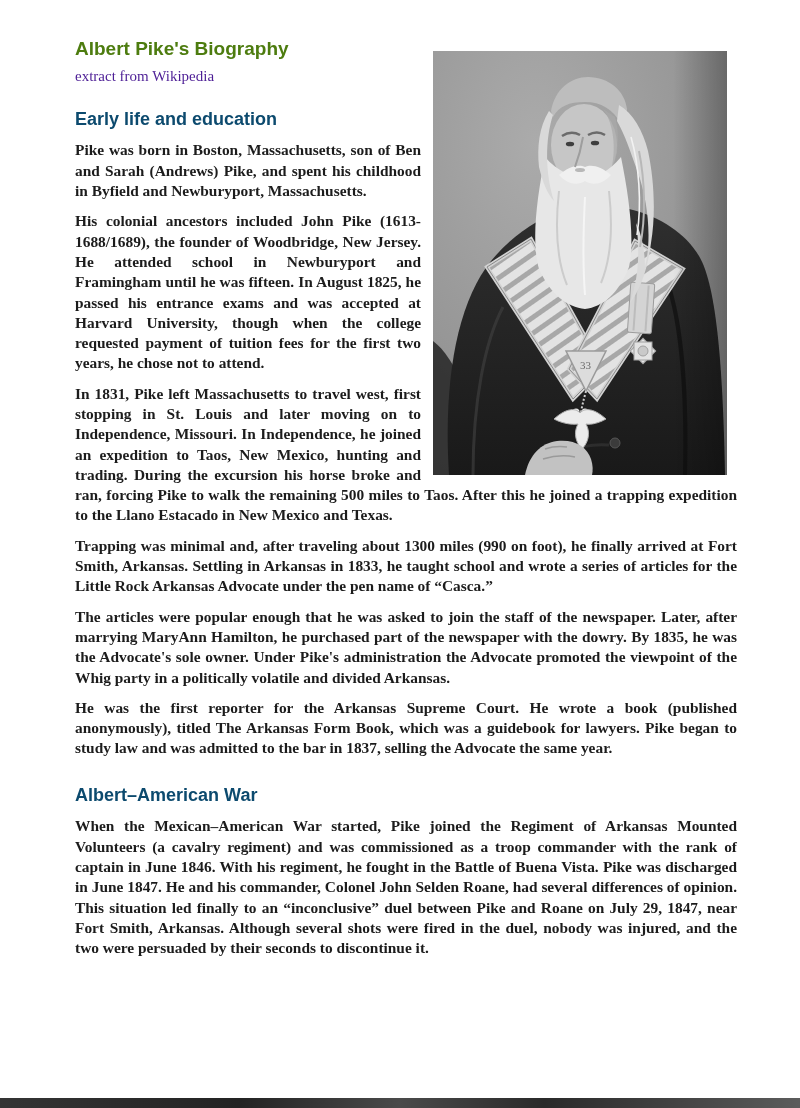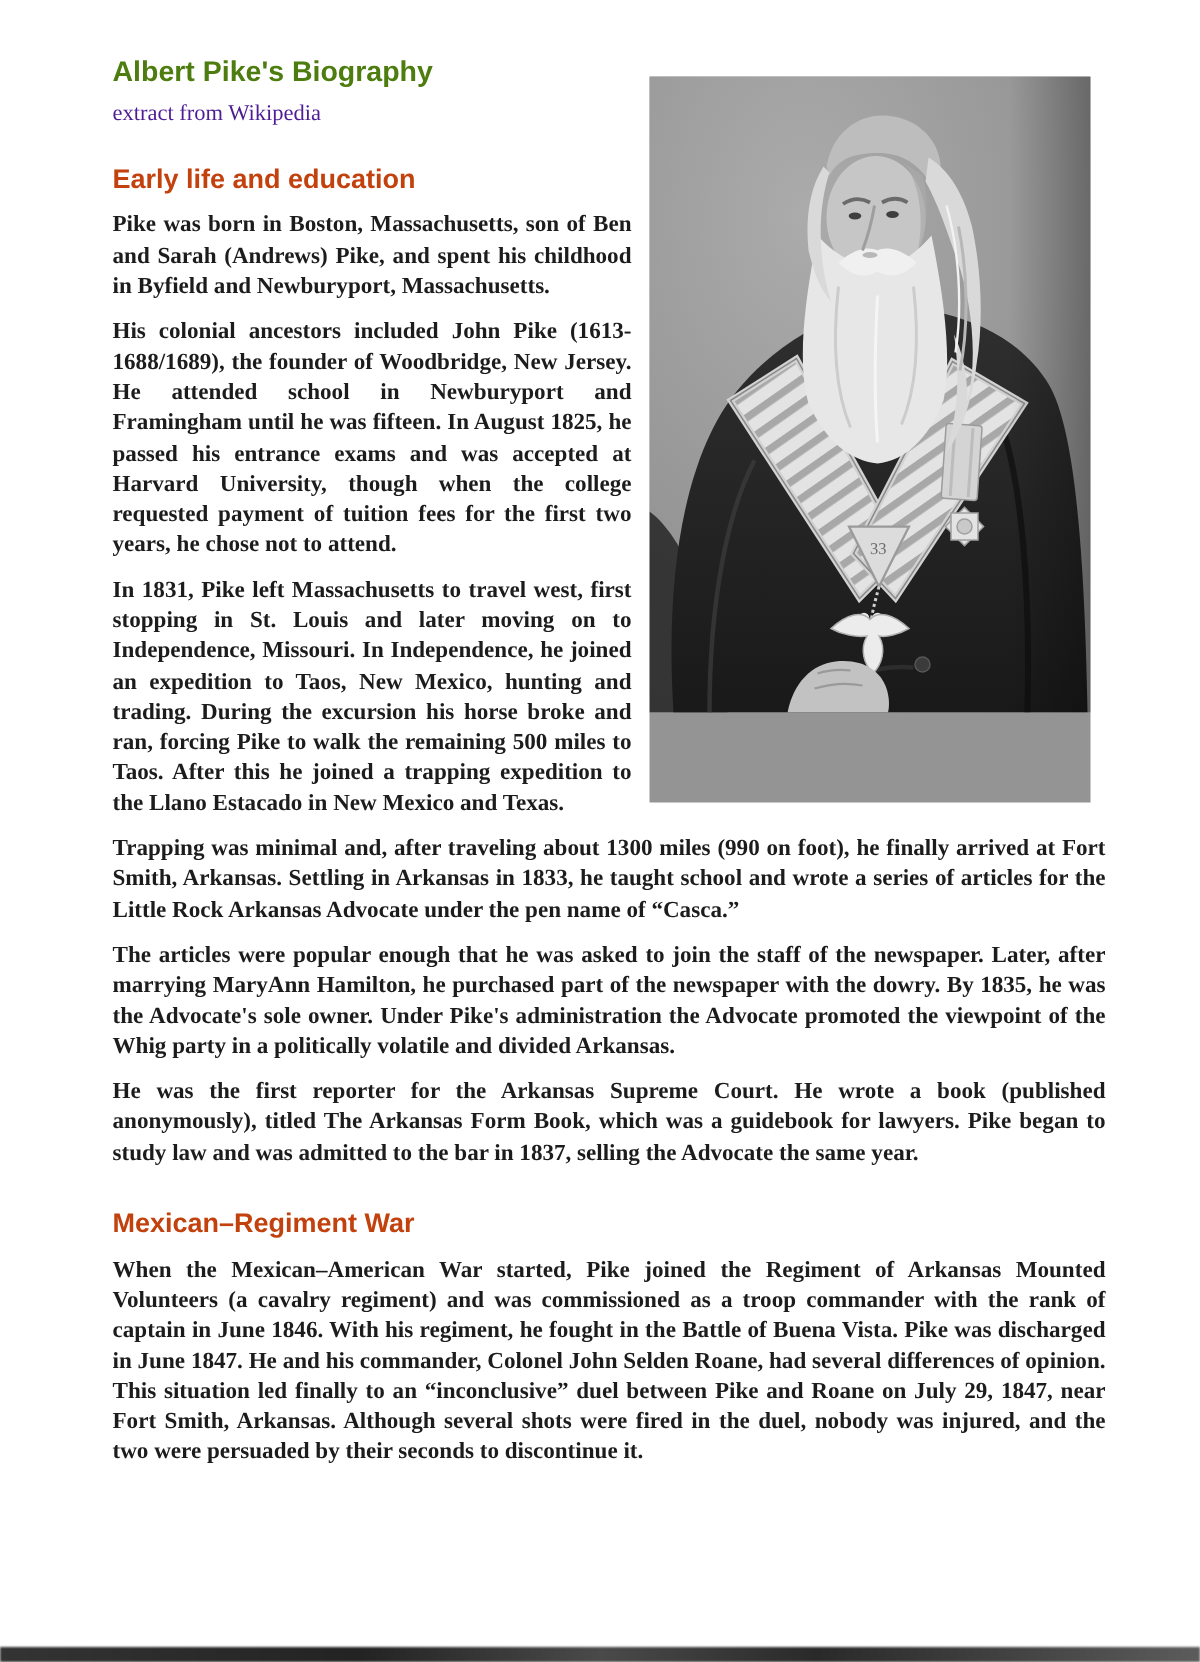--- a/index.html
+++ b/index.html
@@ -17,35 +17,35 @@
   h1.doc-title{
     font-family:"Liberation Sans", sans-serif;
     font-size:19px;font-weight:bold;color:#4d7c0f;
     margin:0 0 8px 0;line-height:1.15;
   }
   p.subtitle{
     font-size:15px;margin:0 0 24px 0;color:#4c1d95;
   }
   h2.section-heading{
     font-family:"Liberation Sans", sans-serif;
-    font-size:18px;font-weight:bold;color:#c2410c;
+    font-size:18px;font-weight:bold;color:#0c4a6e;
     margin:0 0 10px 0;line-height:1.2;
   }
   h2.section-heading.second{
     margin-top:26px;
   }
   p.body-par{
     font-size:15.4px;line-height:20.3px;
     text-align:justify;
     margin:0 0 10px 0;
     font-weight:bold;
   }
   .portrait-float{
     float:right;
-    width:294px;height:484px;
+    width:294px;height:424px;
     margin:13px 10px 0 12px;
     background:#949494;
   }
   .portrait-float svg{display:block;}
   .bottom-bar{
     position:absolute;left:0;bottom:0;
     width:800px;height:10px;
     background:linear-gradient(90deg,#343434 0%,#232323 30%,#4a4a4a 50%,#2a2a2a 68%,#424242 84%,#5c5c5c 100%);
     filter:blur(0.6px);
   }
@@ -148,19 +148,19 @@
     <p class="subtitle">extract from Wikipedia</p>
 
     <h2 class="section-heading">Early life and education</h2>
     <p class="body-par">Pike was born in Boston, Massachusetts, son of Ben and Sarah (Andrews) Pike, and spent his childhood in Byfield and Newburyport, Massachusetts.</p>
     <p class="body-par">His colonial ancestors included John Pike (1613-1688/1689), the founder of Woodbridge, New Jersey. He attended school in Newburyport and Framingham until he was fifteen. In August 1825, he passed his entrance exams and was accepted at Harvard University, though when the college requested payment of tuition fees for the first two years, he chose not to attend.</p>
     <p class="body-par">In 1831, Pike left Massachusetts to travel west, first stopping in St. Louis and later moving on to Independence, Missouri. In Independence, he joined an expedition to Taos, New Mexico, hunting and trading. During the excursion his horse broke and ran, forcing Pike to walk the remaining 500 miles to Taos. After this he joined a trapping expedition to the Llano Estacado in New Mexico and Texas.</p>
     <p class="body-par">Trapping was minimal and, after traveling about 1300 miles (990 on foot), he finally arrived at Fort Smith, Arkansas. Settling in Arkansas in 1833, he taught school and wrote a series of articles for the Little Rock Arkansas Advocate under the pen name of “Casca.”</p>
     <p class="body-par">The articles were popular enough that he was asked to join the staff of the newspaper. Later, after marrying MaryAnn Hamilton, he purchased part of the newspaper with the dowry. By 1835, he was the Advocate's sole owner. Under Pike's administration the Advocate promoted the viewpoint of the Whig party in a politically volatile and divided Arkansas.</p>
     <p class="body-par">He was the first reporter for the Arkansas Supreme Court. He wrote a book (published anonymously), titled The Arkansas Form Book, which was a guidebook for lawyers. Pike began to study law and was admitted to the bar in 1837, selling the Advocate the same year.</p>
 
-    <h2 class="section-heading second">Mexican–Regiment War</h2>
+    <h2 class="section-heading second">Albert–American War</h2>
     <p class="body-par">When the Mexican–American War started, Pike joined the Regiment of Arkansas Mounted Volunteers (a cavalry regiment) and was commissioned as a troop commander with the rank of captain in June 1846. With his regiment, he fought in the Battle of Buena Vista. Pike was discharged in June 1847. He and his commander, Colonel John Selden Roane, had several differences of opinion. This situation led finally to an “inconclusive” duel between Pike and Roane on July 29, 1847, near Fort Smith, Arkansas. Although several shots were fired in the duel, nobody was injured, and the two were persuaded by their seconds to discontinue it.</p>
 
   </div>
 
   <div class="bottom-bar"></div>
 </div>
 
 </body></html>

